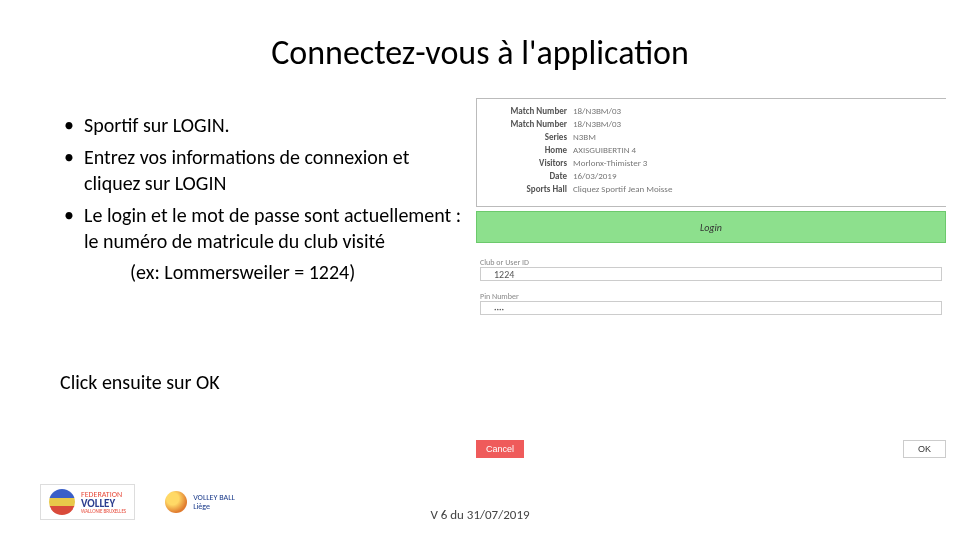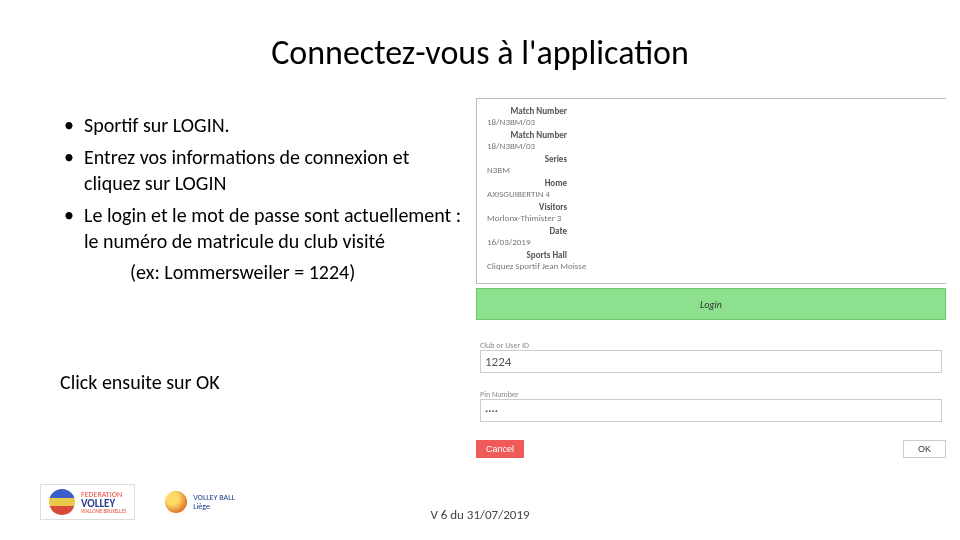--- a/index.html
+++ b/index.html
@@ -7,27 +7,27 @@
   .slide { position: relative; width: 960px; height: 540px; }
   .title { position: absolute; top: 32px; left: 0; width: 100%; text-align: center; font-size: 34px; font-weight: 400; }
   .content-left { position: absolute; top: 112px; left: 60px; width: 410px; }
   .content-left ul { list-style: none; }
   .content-left li { position: relative; padding-left: 24px; font-size: 20px; line-height: 1.3; margin-bottom: 6px; }
   .content-left li::before { content: "•"; position: absolute; left: 4px; top: 0; font-size: 20px; }
   .example { padding-left: 70px; font-size: 20px; margin-top: 0; }
   .click-ok { position: absolute; top: 370px; left: 60px; font-size: 20px; }
   .screenshot { position: absolute; top: 98px; left: 476px; width: 470px; }
   .match-box { border: 1px solid #bbb; border-right: none; background: #fff; padding: 6px 10px 10px 10px; }
-  .match-row { display: flex; font-size: 9px; color: #333; margin-bottom: 2px; flex-direction: column; }
+  .match-row { display: flex; font-size: 9px; color: #333; margin-bottom: 2px; }
   .match-row .lbl { width: 86px; text-align: right; padding-right: 6px; color: #555; font-weight: 600; }
   .match-row .val { color: #777; }
   .login-bar { margin-top: 4px; height: 32px; background: #8de08d; border: 1px solid #6cc96c; display: flex; align-items: center; justify-content: center; font-size: 10px; color: #333; font-style: italic; }
   .form-area { padding: 4px 4px 0 4px; }
-  .form-lbl { font-size: 8px; color: #888; margin-top: 16px; }
-  .form-input { width: 100%; height: 23px; border: 1px solid #ccc; font-size: 13px; padding: 0 4px; background: #fff; color: #555; display: flex; align-items: center; }
+  .form-lbl { font-size: 8px; color: #888; margin-top: 10px; }
+  .form-input { width: 100%; height: 14px; border: 1px solid #ccc; font-size: 10px; padding: 0 13px; background: #fff; color: #555; display: flex; align-items: center; }
   .buttons-row { position: absolute; top: 440px; left: 476px; width: 470px; display: flex; justify-content: space-between; }
   .btn-cancel { background: #ef5b5b; color: #fff; font-size: 9px; padding: 3px 10px; border: none; }
   .btn-ok { background: #fff; border: 1px solid #ccc; font-size: 9px; padding: 3px 14px; color: #333; }
   .logos { position: absolute; bottom: 20px; left: 40px; display: flex; align-items: center; gap: 30px; }
   .logo1 { display: flex; align-items: center; gap: 6px; border: 1px solid #ddd; padding: 4px 8px; background: #fff; }
   .logo1-ball { display: flex; flex-direction: column; width: 26px; height: 26px; border-radius: 50%; overflow: hidden; }
   .logo1-ball div { flex: 1; }
   .logo1-text { font-size: 8px; line-height: 1; }
   .logo1-text .fed { color: #e74c3c; font-weight: normal; }
   .logo1-text .vol { color: #2c3e8f; font-weight: bold; font-size: 11px; }

